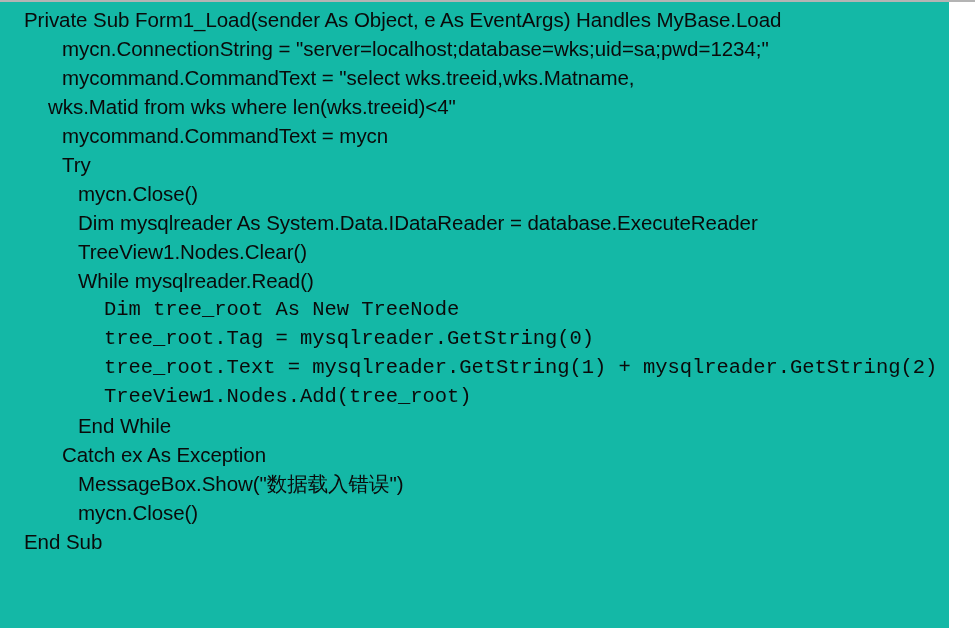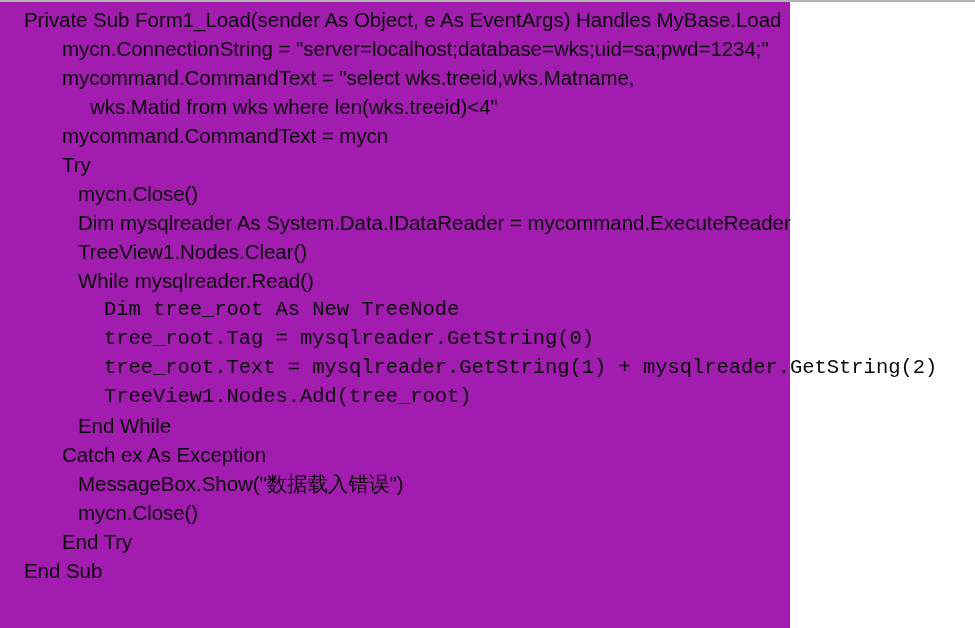--- a/index.html
+++ b/index.html
@@ -11,24 +11,24 @@
   body {
     width: 975px;
     height: 628px;
     overflow: hidden;
     font-family: "Liberation Sans", "DejaVu Sans", sans-serif;
     color: #000000;
     -webkit-font-smoothing: antialiased;
   }
   #code-listing {
     position: relative;
-    width: 790px;
+    width: 949px;
     height: 628px;
     box-sizing: border-box;
-    background: #a21caf;
+    background: #14b8a6;
   }
   #top-rule {
     position: absolute;
     top: 0;
     left: 0;
     width: 975px;
     height: 2px;
     background: #b4b4b4;
   }
   #code-lines {
@@ -43,43 +43,42 @@
     line-height: 29px;
     font-size: 20.5px;
     white-space: pre;
     letter-spacing: -0.05px;
     color: #0a0a0a;
   }
   
   .ind-0 { padding-left: 24px; }
   .ind-1 { padding-left: 48px; margin-left: 14px; }
   .ind-2 { padding-left: 78px; }
-  .ind-3 { padding-left: 90px; }
+  .ind-3 { padding-left: 48px; }
   .ind-4 { padding-left: 104px; font-family: Liberation Mono, monospace; }
 </style>
 </head>
 <body>
 
 <div id="code-listing">
   <div id="top-rule"></div>
   <div id="code-lines">
       <div class="code-line ind-0">Private Sub Form1_Load(sender As Object, e As EventArgs) Handles MyBase.Load</div>
       <div class="code-line ind-1">mycn.ConnectionString = "server=localhost;database=wks;uid=sa;pwd=1234;"</div>
       <div class="code-line ind-1">mycommand.CommandText = "select wks.treeid,wks.Matname,</div>
       <div class="code-line ind-3">wks.Matid from wks where len(wks.treeid)&lt;4"</div>
       <div class="code-line ind-1">mycommand.CommandText = mycn</div>
       <div class="code-line ind-1">Try</div>
       <div class="code-line ind-2">mycn.Close()</div>
-      <div class="code-line ind-2">Dim mysqlreader As System.Data.IDataReader = mycommand.ExecuteReader</div>
+      <div class="code-line ind-2">Dim mysqlreader As System.Data.IDataReader = database.ExecuteReader</div>
       <div class="code-line ind-2">TreeView1.Nodes.Clear()</div>
       <div class="code-line ind-2">While mysqlreader.Read()</div>
       <div class="code-line ind-4">Dim tree_root As New TreeNode</div>
       <div class="code-line ind-4">tree_root.Tag = mysqlreader.GetString(0)</div>
       <div class="code-line ind-4">tree_root.Text = mysqlreader.GetString(1) + mysqlreader.GetString(2)</div>
       <div class="code-line ind-4">TreeView1.Nodes.Add(tree_root)</div>
       <div class="code-line ind-2">End While</div>
       <div class="code-line ind-1">Catch ex As Exception</div>
       <div class="code-line ind-2">MessageBox.Show("数据载入错误")</div>
       <div class="code-line ind-2">mycn.Close()</div>
-      <div class="code-line ind-1">End Try</div>
       <div class="code-line ind-0">End Sub</div>
     </div>
 </div>
 
 </body></html>

